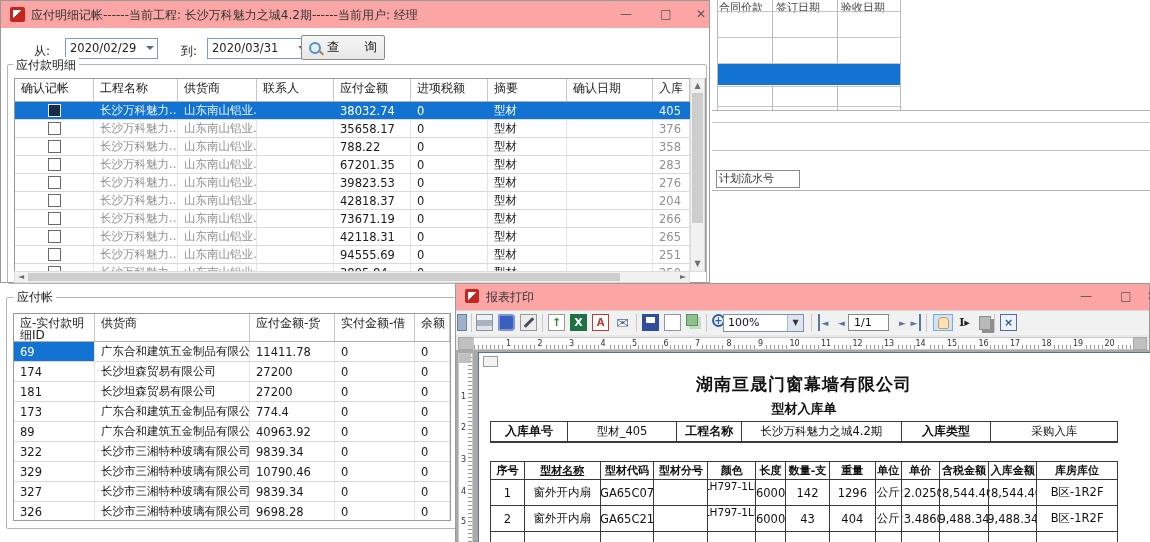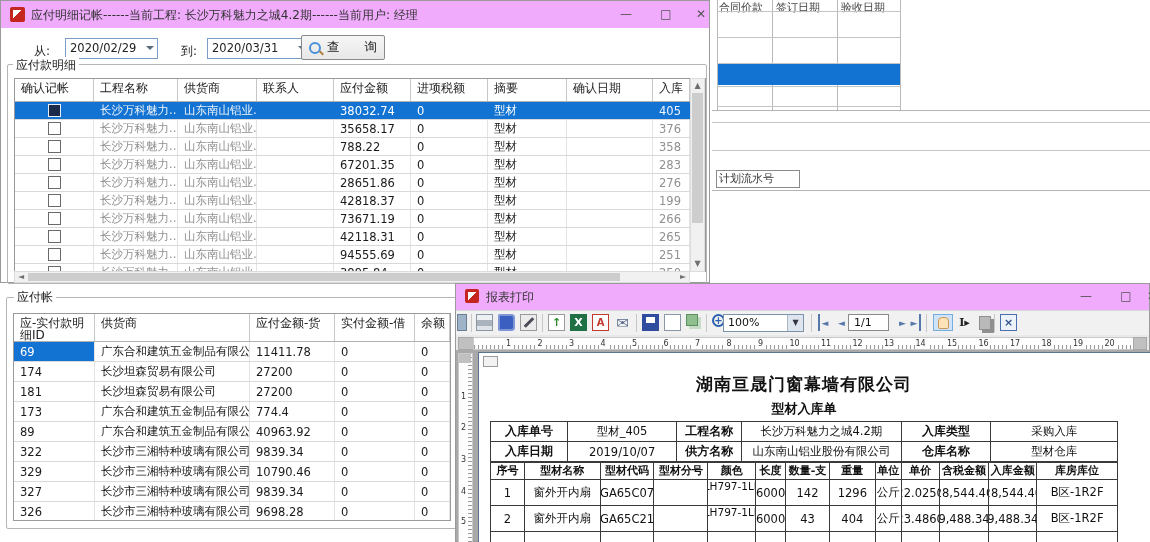--- a/index.html
+++ b/index.html
@@ -8,21 +8,21 @@
   
   #bgwin{left:0;top:0;width:1150px;height:542px;}
   .bgh{position:absolute;top:0;font-size:11px;color:#444;}
   .bgv{position:absolute;background:#b9b9b9;width:1px;}
   .bghl{position:absolute;background:#c4c4c4;height:1px;}
   #bgsel{position:absolute;background:#1373d2;}
   #planbox{position:absolute;left:716px;top:170px;width:80px;height:16px;border:1px solid #8a8a8a;background:#fff;font-size:11px;color:#333;line-height:16px;padding-left:2px;overflow:hidden;}
   #bgchev{position:absolute;left:699px;top:10px;color:#9a9a9a;font-size:11px;}
   
   .window{position:absolute;background:#fff;border:1px solid #9a9a9a;box-sizing:border-box;}
-  .titlebar{position:absolute;left:0;top:0;right:0;height:27px;background:#f0abfc;}
+  .titlebar{position:absolute;left:0;top:0;right:0;height:27px;background:#fca5a5;}
   .appicon{position:absolute;left:9px;top:6px;width:15px;height:15px;background:#c5251f;border-radius:2px;}
   .appicon:after{content:"";position:absolute;left:3px;top:3px;width:9px;height:9px;background:linear-gradient(135deg,#fff 0 45%,transparent 45%);}
   .wtitle{position:absolute;left:30px;top:6px;font-size:12px;color:#333;white-space:nowrap;}
   .wbtn{position:absolute;top:5px;width:18px;height:17px;text-align:center;font-size:12px;color:#555;line-height:17px;cursor:default;}
   
   .flabel{position:absolute;font-size:12px;color:#222;}
   .combo{position:absolute;height:21px;border:1px solid #7a9cc6;background:#fff;box-sizing:border-box;font-size:11.5px;color:#222;line-height:19px;padding-left:4px;}
   .combo .arr{position:absolute;right:3px;top:7px;width:0;height:0;border:4px solid transparent;border-top-color:#5a6b7d;}
   .btn{position:absolute;display:flex;align-items:center;justify-content:center;gap:6px;background:linear-gradient(#f6f6f6,#e7e7e7);border:1px solid #8a8a8a;border-radius:2px;font-size:12.5px;color:#222;box-sizing:border-box;}
   .btn.default{border:2px solid #2a6bc0;}
@@ -218,38 +218,38 @@
             <div class="tc" style="width: 86px;"></div>
             <div class="tc dim" style="width: 37px;">283</div>
           </div>
           <div class="trow" style="height: 17px;">
             <div class="tc cbc" style="width: 79px;">
               <div class="cb"></div>
             </div>
             <div class="tc dim" style="width: 84px;">长沙万科魅力...</div>
             <div class="tc dim" style="width: 79px;">山东南山铝业...</div>
             <div class="tc" style="width: 77px;"></div>
-            <div class="tc" style="width: 77px;">28651.86</div>
+            <div class="tc" style="width: 77px;">39823.53</div>
             <div class="tc" style="width: 77px;">0</div>
             <div class="tc" style="width: 79px;">型材</div>
             <div class="tc" style="width: 86px;"></div>
             <div class="tc dim" style="width: 37px;">276</div>
           </div>
           <div class="trow" style="height: 17px;">
             <div class="tc cbc" style="width: 79px;">
               <div class="cb"></div>
             </div>
             <div class="tc dim" style="width: 84px;">长沙万科魅力...</div>
             <div class="tc dim" style="width: 79px;">山东南山铝业...</div>
             <div class="tc" style="width: 77px;"></div>
             <div class="tc" style="width: 77px;">42818.37</div>
             <div class="tc" style="width: 77px;">0</div>
             <div class="tc" style="width: 79px;">型材</div>
             <div class="tc" style="width: 86px;"></div>
-            <div class="tc dim" style="width: 37px;">199</div>
+            <div class="tc dim" style="width: 37px;">204</div>
           </div>
           <div class="trow" style="height: 17px;">
             <div class="tc cbc" style="width: 79px;">
               <div class="cb"></div>
             </div>
             <div class="tc dim" style="width: 84px;">长沙万科魅力...</div>
             <div class="tc dim" style="width: 79px;">山东南山铝业...</div>
             <div class="tc" style="width: 77px;"></div>
             <div class="tc" style="width: 77px;">73671.19</div>
             <div class="tc" style="width: 77px;">0</div>
@@ -479,33 +479,25 @@
         <div id="doctitle">型材入库单</div>
         <div class="rtable" id="info-table" style="top:68px;width:628px;">
             <div class="rrow" style="height: 20px;">
               <div class="rcell lab" style="width: 77px;">入库单号</div>
               <div class="rcell" style="width: 110px;">型材_405</div>
               <div class="rcell lab" style="width: 65px;">工程名称</div>
               <div class="rcell" style="width: 160px;">长沙万科魅力之城4.2期</div>
               <div class="rcell lab" style="width: 90px;">入库类型</div>
               <div class="rcell" style="width: 126px; border-right: none;">采购入库</div>
             </div>
-            <div class="rrow" style="height: 20px;">
-              <div class="rcell lab" style="width: 77px;">入库日期</div>
-              <div class="rcell" style="width: 110px;">2019/10/07</div>
-              <div class="rcell lab" style="width: 65px;">供方名称</div>
-              <div class="rcell" style="width: 160px;">山东南山铝业股份有限公司</div>
-              <div class="rcell lab" style="width: 90px;">仓库名称</div>
-              <div class="rcell" style="width: 126px; border-right: none;">型材仓库</div>
-            </div>
           </div>
         <div class="rtable" id="item-table" style="top:108px;width:628px;border-bottom:none;">
             <div class="rrow" style="height: 18px;">
               <div class="rcell hdr" style="width: 34px;">序号</div>
-              <div class="rcell hdr" style="width: 76px;">型材名称</div>
+              <div class="rcell hdr" style="width: 76px; text-decoration: underline;">型材名称</div>
               <div class="rcell hdr" style="width: 54px;">型材代码</div>
               <div class="rcell hdr" style="width: 54px;">型材分号</div>
               <div class="rcell hdr" style="width: 48px;">颜色</div>
               <div class="rcell hdr" style="width: 30px;">长度</div>
               <div class="rcell hdr" style="width: 44px;">数量-支</div>
               <div class="rcell hdr" style="width: 46px;">重量</div>
               <div class="rcell hdr" style="width: 26px;">单位</div>
               <div class="rcell hdr" style="width: 38px;">单价</div>
               <div class="rcell hdr" style="width: 50px;">含税金额</div>
               <div class="rcell hdr" style="width: 48px;">入库金额</div>

